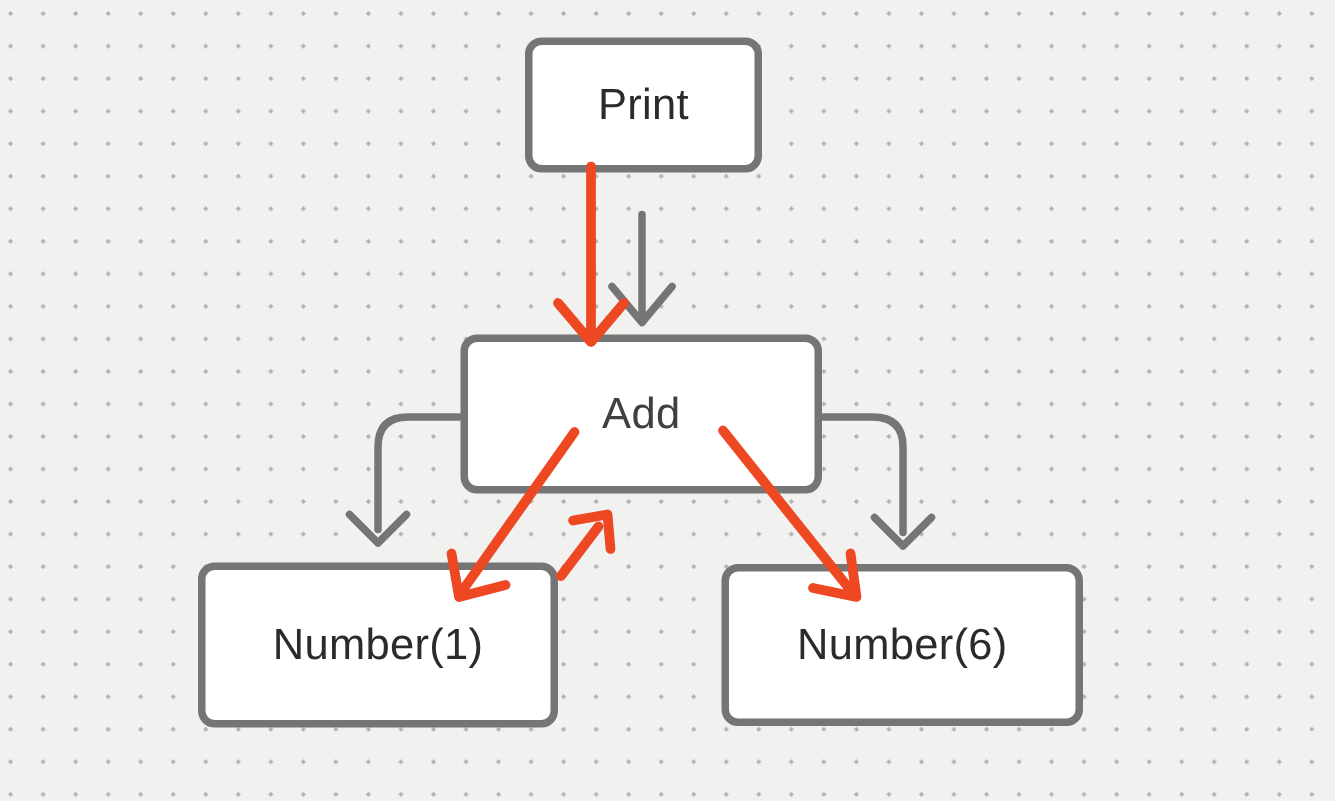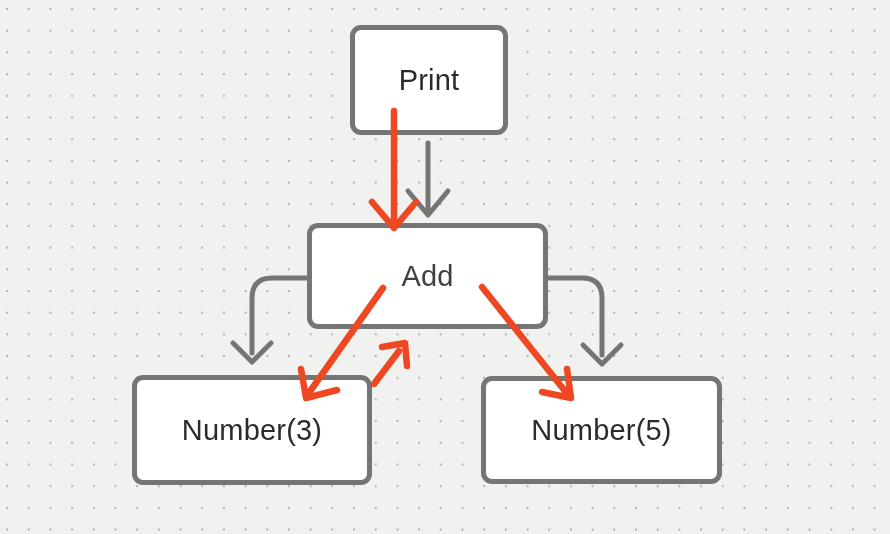--- a/index.html
+++ b/index.html
@@ -45,31 +45,31 @@
     fill: none;
     stroke-linecap: round;
     stroke-linejoin: round;
   }
 </style>
 </head>
 <body>
 
 <div id="canvas">
   <div id="nodes-layer">
-      <div class="node" style="left: 350px; top: 25px; width: 158px; height: 110px; border-color: rgb(117, 117, 117); background: rgb(255, 255, 255);">
+      <div class="node" style="left: 350px; top: 25px; width: 158px; height: 90px; border-color: rgb(117, 117, 117); background: rgb(255, 255, 255);">
         <span class="node-label" style="color: rgb(43, 43, 43);">Print</span>
       </div>
       <div class="node" style="left: 307px; top: 223px; width: 241px; height: 106px; border-color: rgb(117, 117, 117); background: rgb(255, 255, 255);">
         <span class="node-label" style="color: #404040;">Add</span>
       </div>
       <div class="node" style="left: 132px; top: 375px; width: 240px; height: 110px; border-color: rgb(117, 117, 117); background: rgb(255, 255, 255);">
-        <span class="node-label" style="color: rgb(43, 43, 43);">Number(3)</span>
+        <span class="node-label" style="color: rgb(43, 43, 43);">Number(1)</span>
       </div>
       <div class="node" style="left: 481px; top: 376px; width: 241px; height: 108px; border-color: rgb(117, 117, 117); background: rgb(255, 255, 255);">
-        <span class="node-label" style="color: rgb(43, 43, 43);">Number(5)</span>
+        <span class="node-label" style="color: rgb(43, 43, 43);">Number(6)</span>
       </div>
     </div>
   <svg id="edges" width="890" height="534" viewBox="0 0 890 534">
       <path d="M428 143 L428 211 M408 191 L428 215 L448 191" stroke="#757575" stroke-width="5"></path>
       <path d="M306 278 L272 278 Q252 278 252 298 L252 353 M233 343 L252 362 L271 343" stroke="#757575" stroke-width="5"></path>
       <path d="M549 278 L582 278 Q602 278 602 298 L602 355 M583 345 L602 364 L621 345" stroke="#757575" stroke-width="5"></path>
       <path d="M394 111 L394 223 M372 202 L394 228 L416 202" stroke="#ee4823" stroke-width="6.5"></path>
       <path d="M383 288 L306 397 M301 369 L306 398 L337 390" stroke="#ee4823" stroke-width="6.5"></path>
       <path d="M374 384 L399 351 M382 347 L405 343 L407 366" stroke="#ee4823" stroke-width="6.5"></path>
       <path d="M482 287 L569 396 M542 392 L571 398 L567 369" stroke="#ee4823" stroke-width="6.5"></path>

